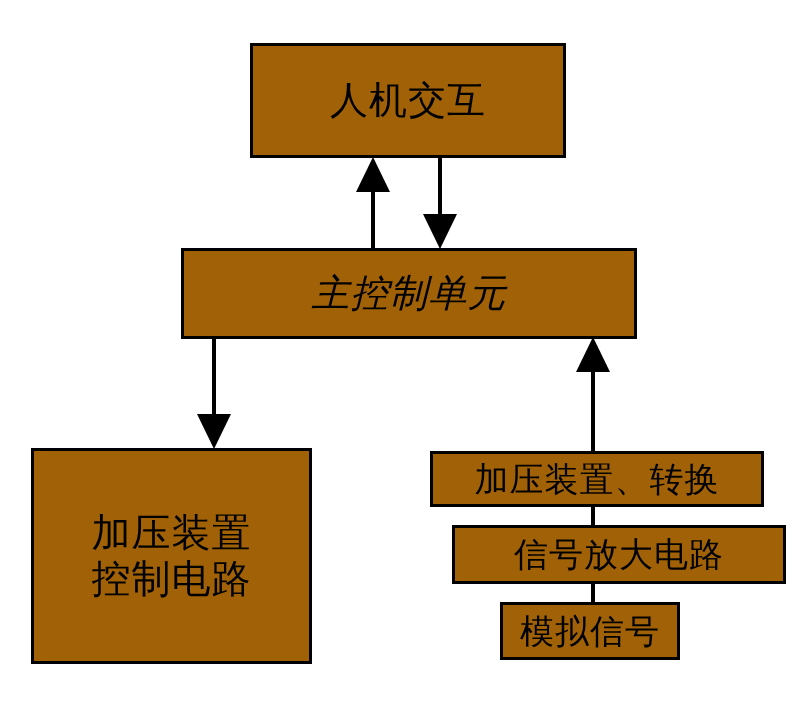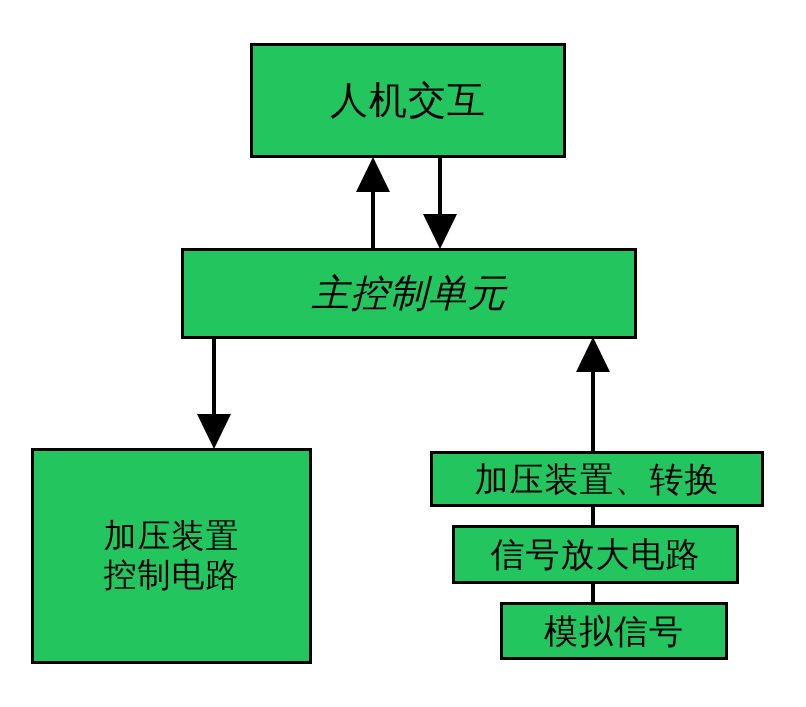--- a/index.html
+++ b/index.html
@@ -12,36 +12,36 @@
     width: 806px;
     height: 707px;
     background: #ffffff;
     overflow: hidden;
     font-family: "DejaVu Serif", "Liberation Serif", serif;
   }
   .node {
     position: absolute;
     box-sizing: border-box;
     border: 3px solid #000000;
-    background: #22c55e;
+    background: #a16207;
     display: flex;
     align-items: center;
     justify-content: center;
     text-align: center;
     color: #000000;
     line-height: 1.18;
     white-space: pre-line;
     letter-spacing: 1px;
   }
   #node-hmi      { left: 250px; top: 43px;  width: 316px; height: 115px; font-size: 38px; }
   #node-mcu      { left: 181px; top: 248px; width: 456px; height: 91px;  font-size: 38px; font-style: italic; }
-  #node-pressure { left: 31px;  top: 448px; width: 281px; height: 216px; font-size: 33px; }
+  #node-pressure { left: 31px;  top: 448px; width: 281px; height: 216px; font-size: 39px; }
   #node-acq      { left: 430px; top: 451px; width: 334px; height: 56px;  font-size: 34px; }
-  #node-amp      { left: 452px; top: 525px; width: 287px; height: 59px;  font-size: 34px; }
-  #node-analog   { left: 500px; top: 602px; width: 228px; height: 58px;  font-size: 34px; }
+  #node-amp      { left: 452px; top: 525px; width: 334px; height: 59px;  font-size: 34px; }
+  #node-analog   { left: 500px; top: 602px; width: 180px; height: 58px;  font-size: 34px; }
 
   svg#edges {
     position: absolute;
     left: 0; top: 0;
     width: 806px;
     height: 707px;
     pointer-events: none;
   }
   svg#edges line { stroke: #000000; stroke-width: 4; }
   svg#edges polygon { fill: #000000; }

